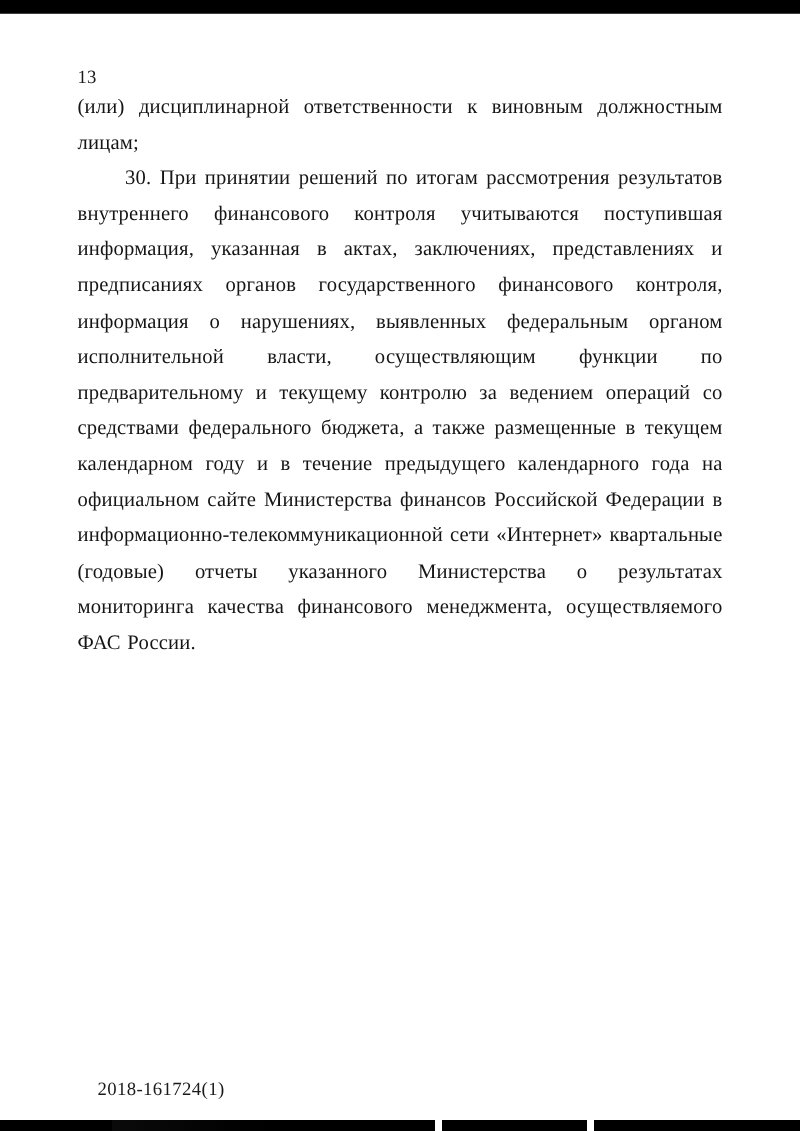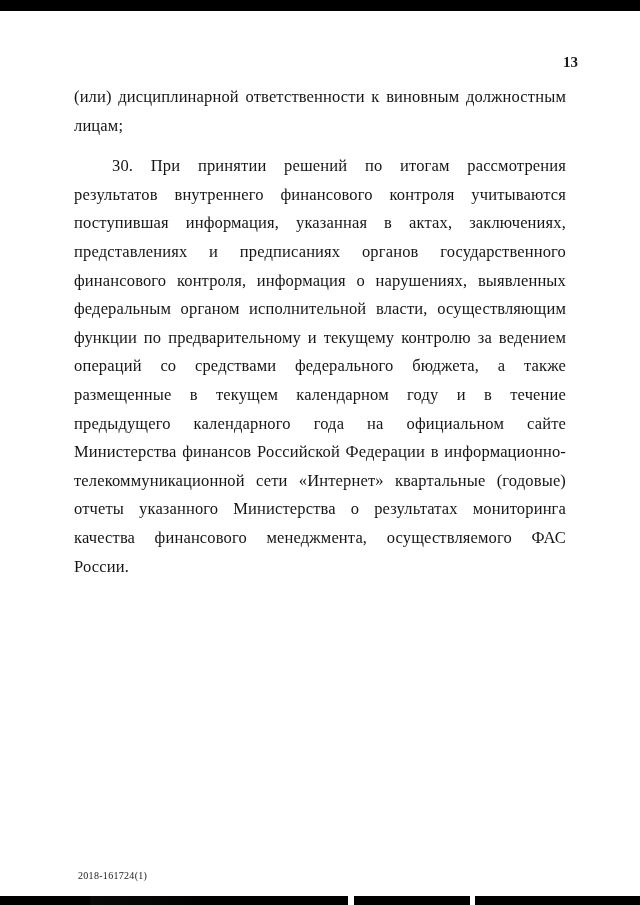--- a/index.html
+++ b/index.html
@@ -37,41 +37,40 @@
       #fff 470px, #fff 475px,
       #000 475px, #000 640px);
   }
   .page-body {
     position: absolute;
     top: 54px;
     left: 62px;
     width: 516px;
   }
   .page-number {
-    text-align: right;
+    text-align: left;
     font-size: 15px;
     color: #1a1a1a;
-    font-weight: bold;
   }
   .doc-paragraph {
-    margin: 12px;
+    margin: 0;
     text-align: justify;
     font-size: 16.5px;
     line-height: 28.6px;
     letter-spacing: 0.15px;
     word-spacing: 1px;
   }
   .doc-paragraph.indent {
     text-indent: 38px;
   }
   .doc-footer {
     position: absolute;
     left: 78px;
     bottom: 24px;
-    font-size: 10px;
+    font-size: 15px;
     letter-spacing: 0.3px;
     color: #1a1a1a;
   }
 </style>
 </head>
 <body>
 
 <div class="scan-bar-top"></div>
 
 <div class="page-body">

